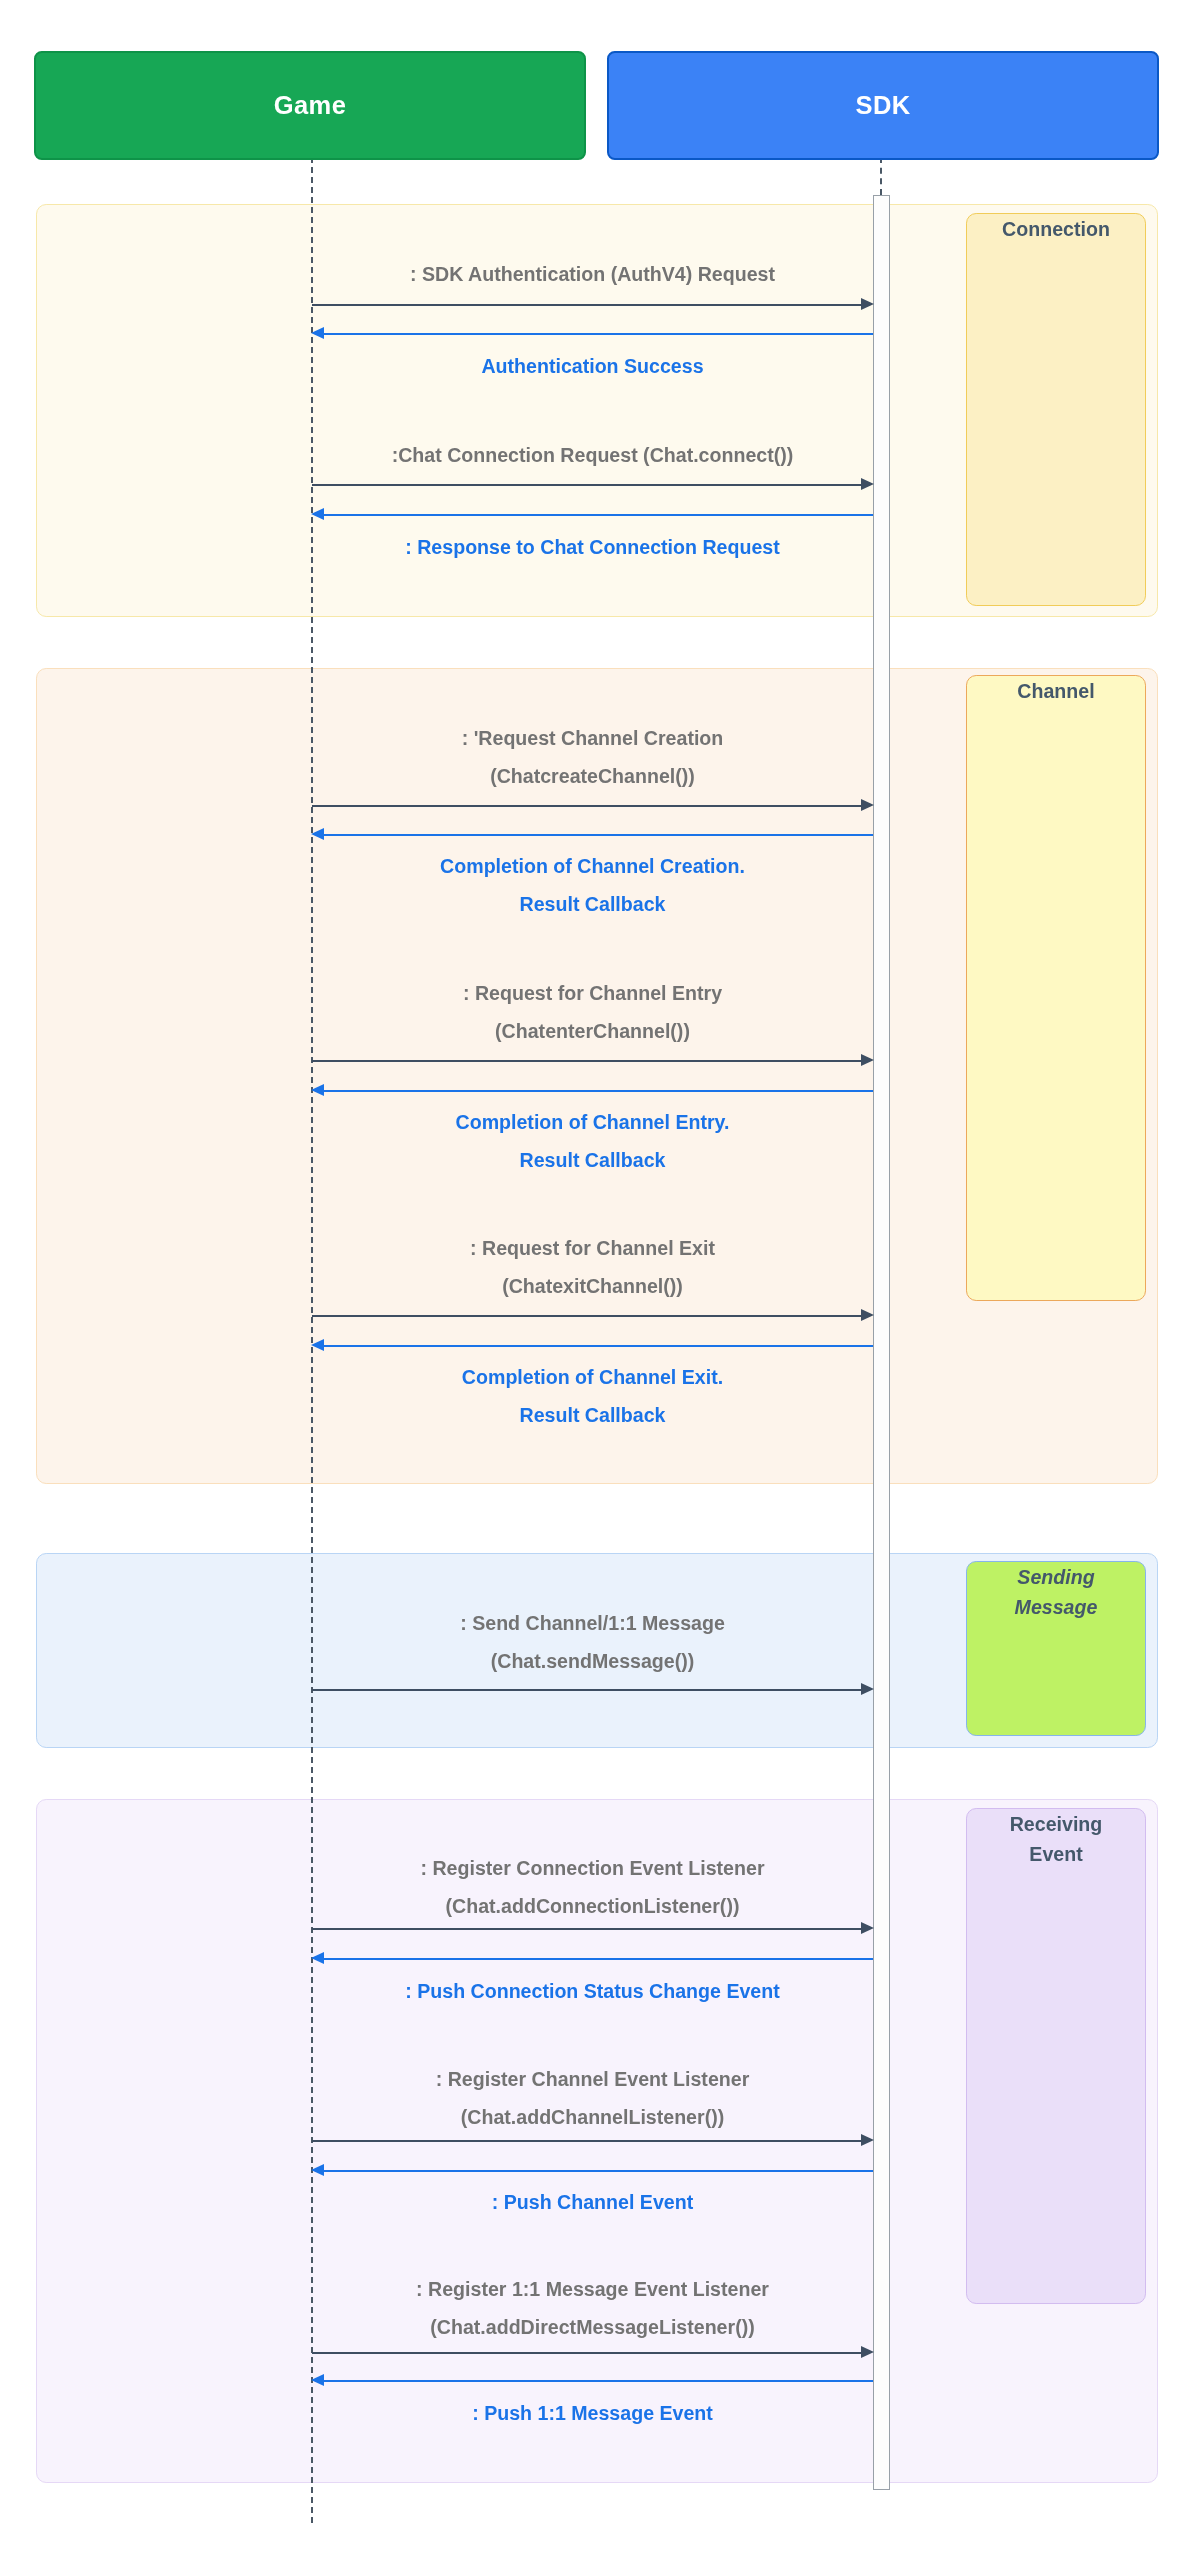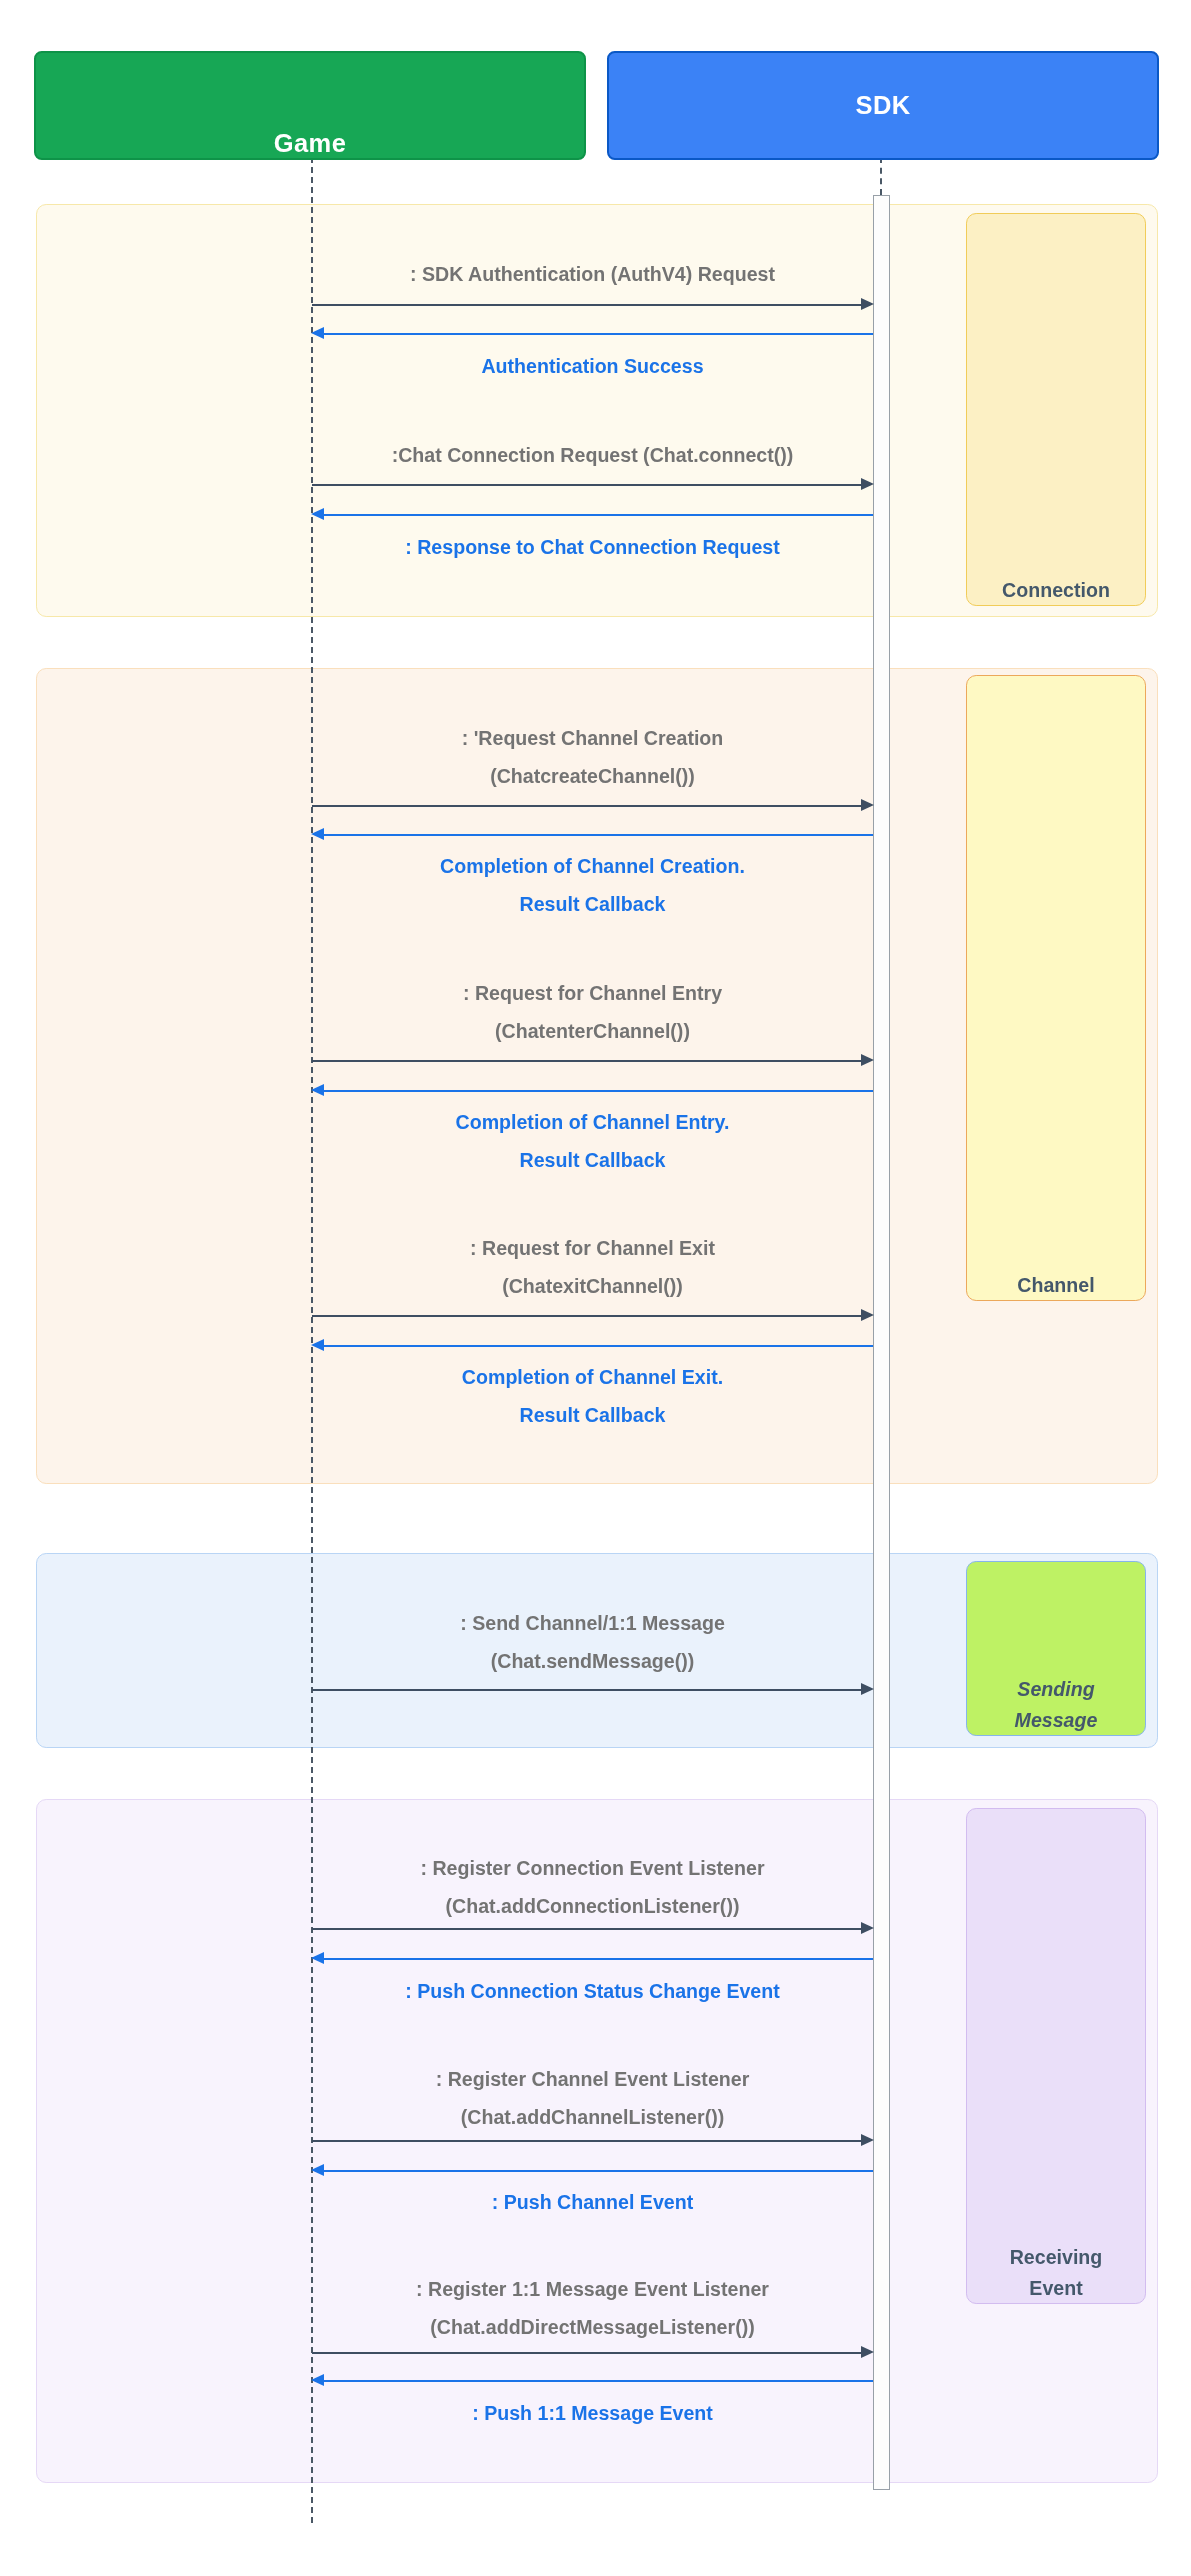--- a/index.html
+++ b/index.html
@@ -5,35 +5,35 @@
   html,body{margin:0;padding:0;background:#ffffff;}
   #canvas{
     position:relative;width:1191px;height:2576px;background:#ffffff;
     font-family:"Liberation Sans",sans-serif;overflow:hidden;
   }
   .actor-box{
     position:absolute;top:51px;height:105px;border-radius:7.7px;
     display:flex;align-items:center;justify-content:center;
     color:#ffffff;font-weight:bold;font-size:25.5px;letter-spacing:0.4px;
   }
-  .actor-game{left:34px;width:548px;background:#17a755;border:2.6px solid #0e9348;align-items:flex-end;}
+  .actor-game{left:34px;width:548px;background:#17a755;border:2.6px solid #0e9348;}
   .actor-sdk{left:607px;width:548px;background:#3b82f6;border:2.6px solid #0a58c6;}
   .lifeline{position:absolute;width:0;border-left:2.6px dashed #4a5866;}
   .activation{
     position:absolute;left:873px;top:195px;width:15.3px;height:2293px;
     background:#fdfdfd;border:1.7px solid #98a0a8;
   }
   .section{position:absolute;left:36px;width:1120px;border-radius:10.2px;border:1.7px solid;}
   .sec-connection{top:204px;height:411px;background:#fefaee;border-color:#f7e8a9;}
   .sec-channel{top:668px;height:814px;background:#fdf4eb;border-color:#fadfbc;}
   .sec-sending{top:1553px;height:193px;background:#eaf2fc;border-color:#b9d5f5;}
   .sec-receiving{top:1799px;height:682px;background:#f8f3fd;border-color:#e5d8f6;}
   .side-label{
     position:absolute;left:966px;width:180px;border-radius:10.2px;border:1.7px solid;
-    display:flex;align-items:flex-end;justify-content:center;text-align:center;
+    display:flex;align-items:flex-start;justify-content:center;text-align:center;
     font-weight:bold;font-size:19.6px;color:#44586b;line-height:1.55;padding:0 17px;
     box-sizing:border-box;
   }
   .lab-connection{top:213px;height:393px;background:#fcf0c4;border-color:#f1cc58;}
   .lab-channel{top:675px;height:626px;background:#fef9c3;border-color:#eca85a;}
   .lab-sending{top:1561px;height:175px;background:#bef264;border-color:#86b5ec;font-style:italic;}
   .lab-receiving{top:1808px;height:496px;background:#eadff9;border-color:#d2bcf0;}
   .msg{
     position:absolute;left:312px;width:561px;text-align:center;
     font-weight:bold;font-size:19.6px;line-height:38px;

